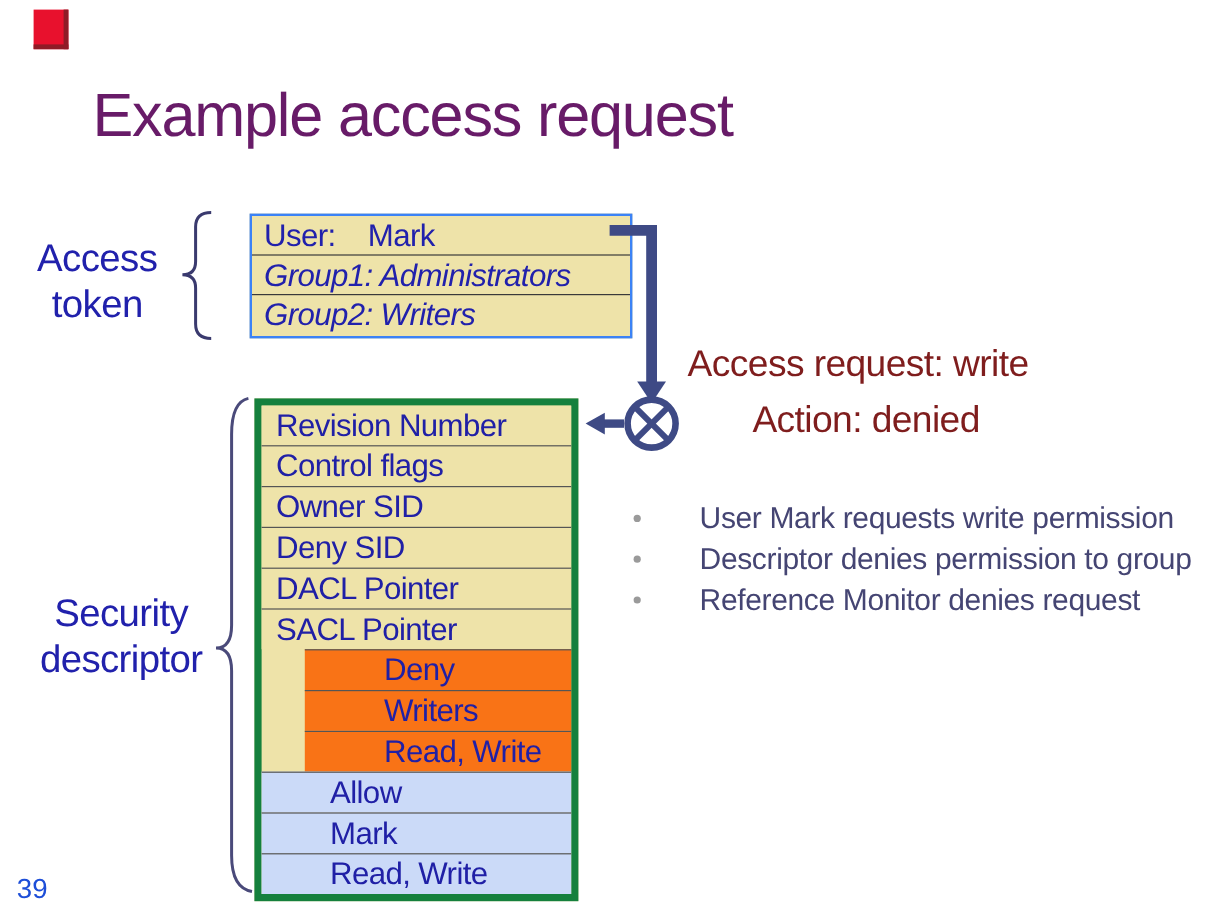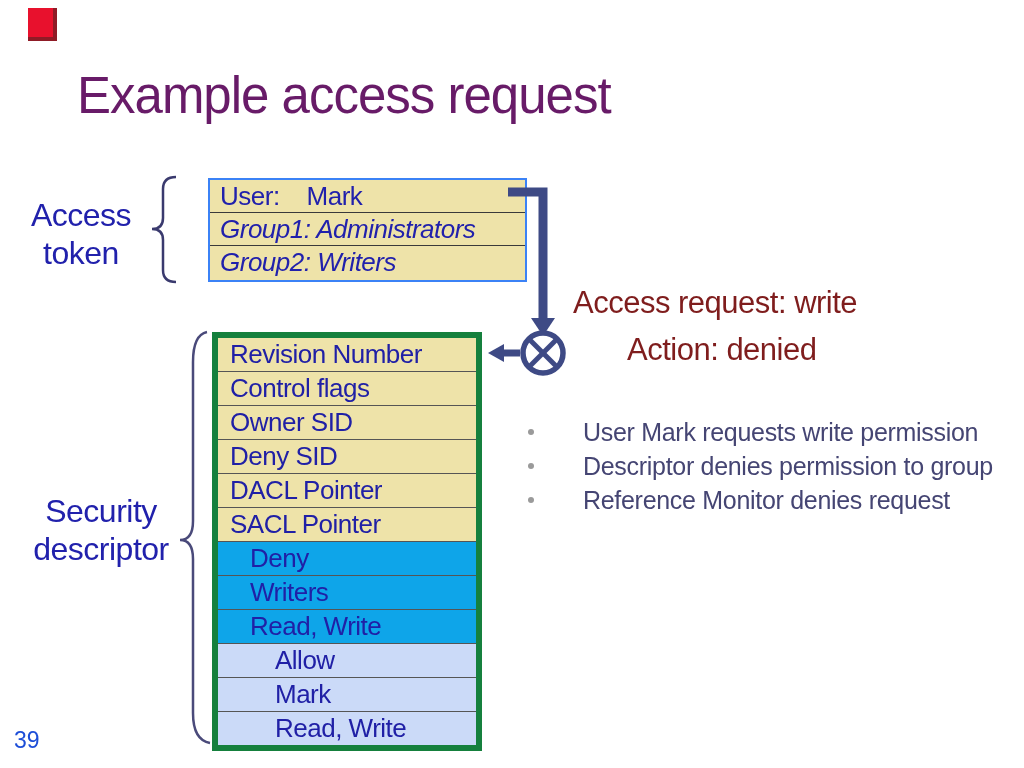--- a/index.html
+++ b/index.html
@@ -36,21 +36,21 @@
   .sd-table{
     position:absolute;left:212px;top:332px;width:258px;
     border:6px solid #15803d;background:#eee3a9;
   }
   .sd-row{
     height:33px;line-height:33px;padding-left:12px;
     color:#2020a6;font-size:26px;letter-spacing:-0.5px;white-space:nowrap;
   }
   .sd-row + .sd-row{border-top:1px solid #555;}
   .sd-row.hdr{background:#eee3a9;}
-  .sd-row.deny{background:#0ea5e9;padding-left:32px;}
+  .sd-row.deny{background:#f97316;padding-left:66px;margin-left:36px;}
   .sd-row.allow{background:#cbdaf8;padding-left:57px;}
   
   .annot{
     position:absolute;color:#7f1d1d;font-size:31px;letter-spacing:-0.5px;white-space:nowrap;
   }
   .annot-request{left:573px;top:285px;}
   .annot-action{left:627px;top:332px;}
   
   .bullets{position:absolute;left:528px;top:418px;width:470px;}
   .bullet-item{

